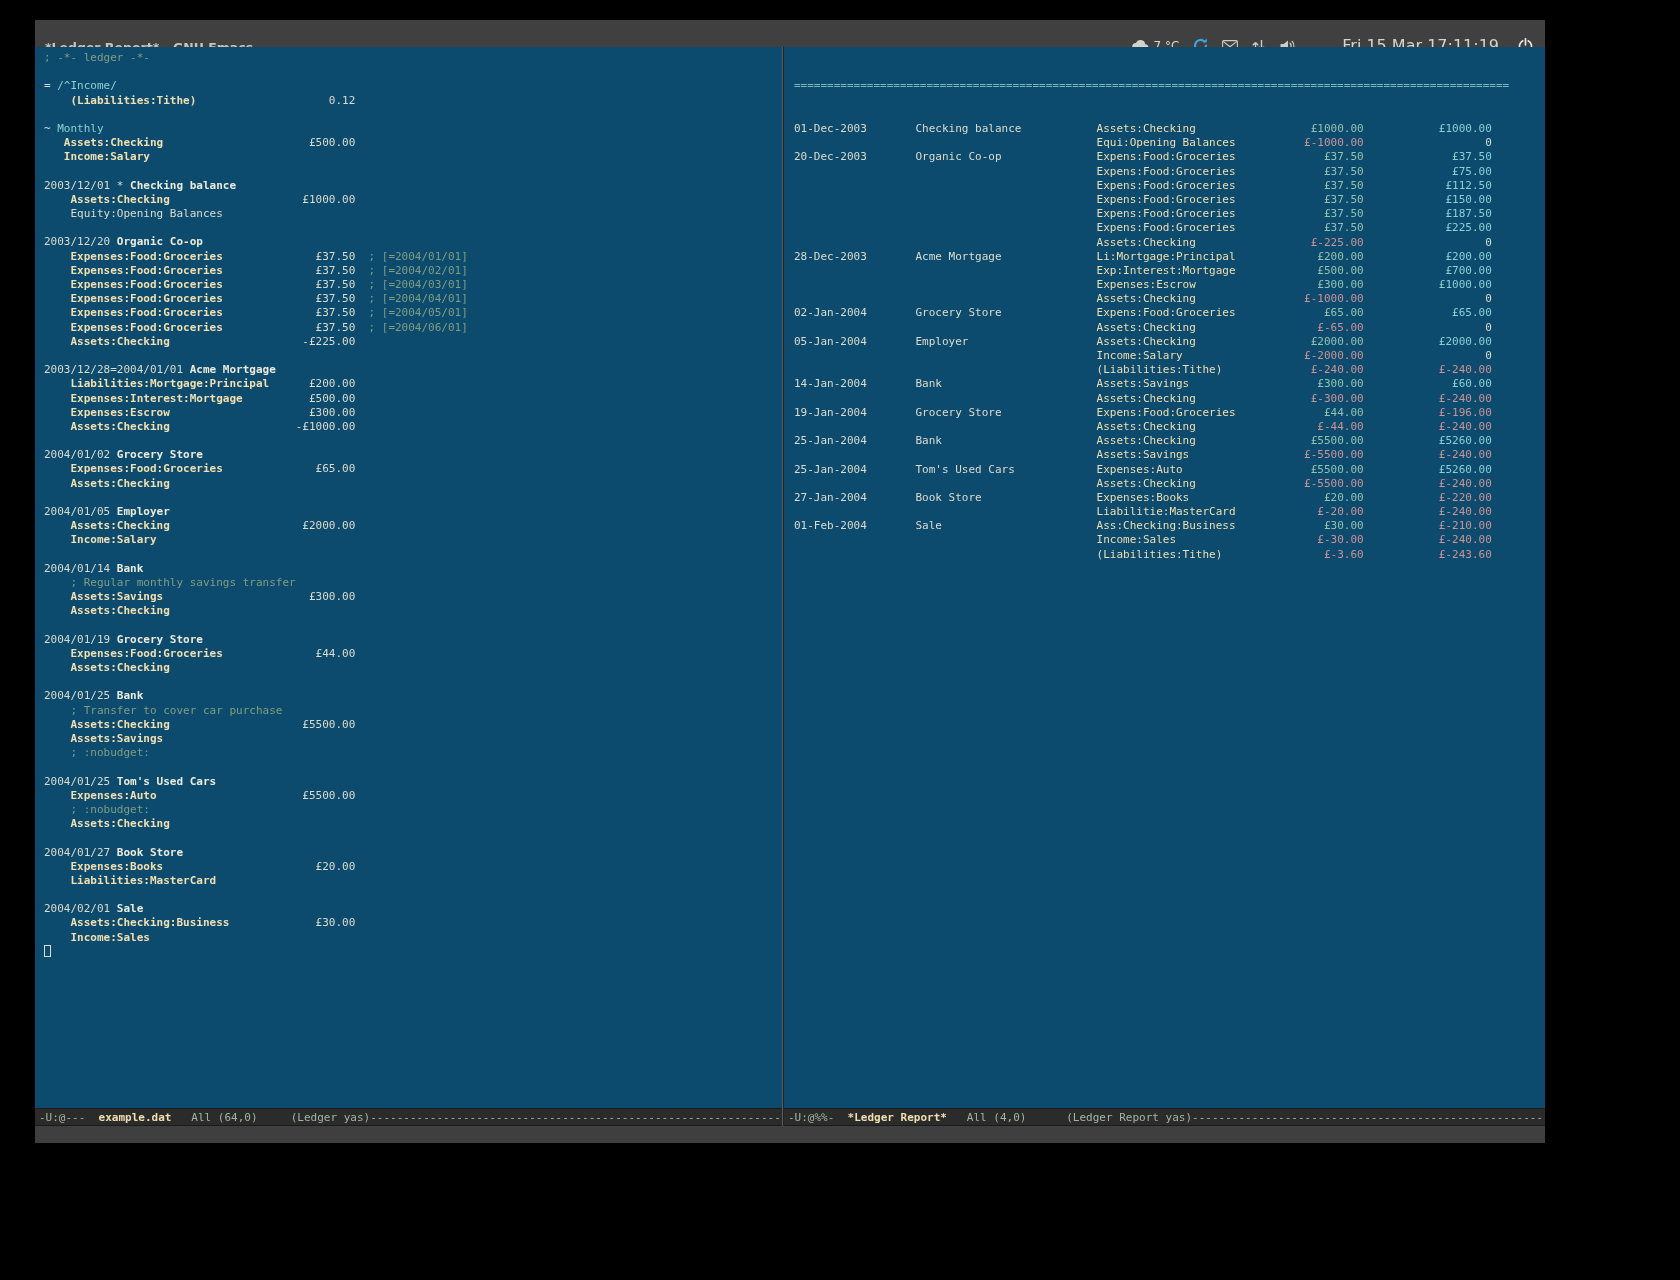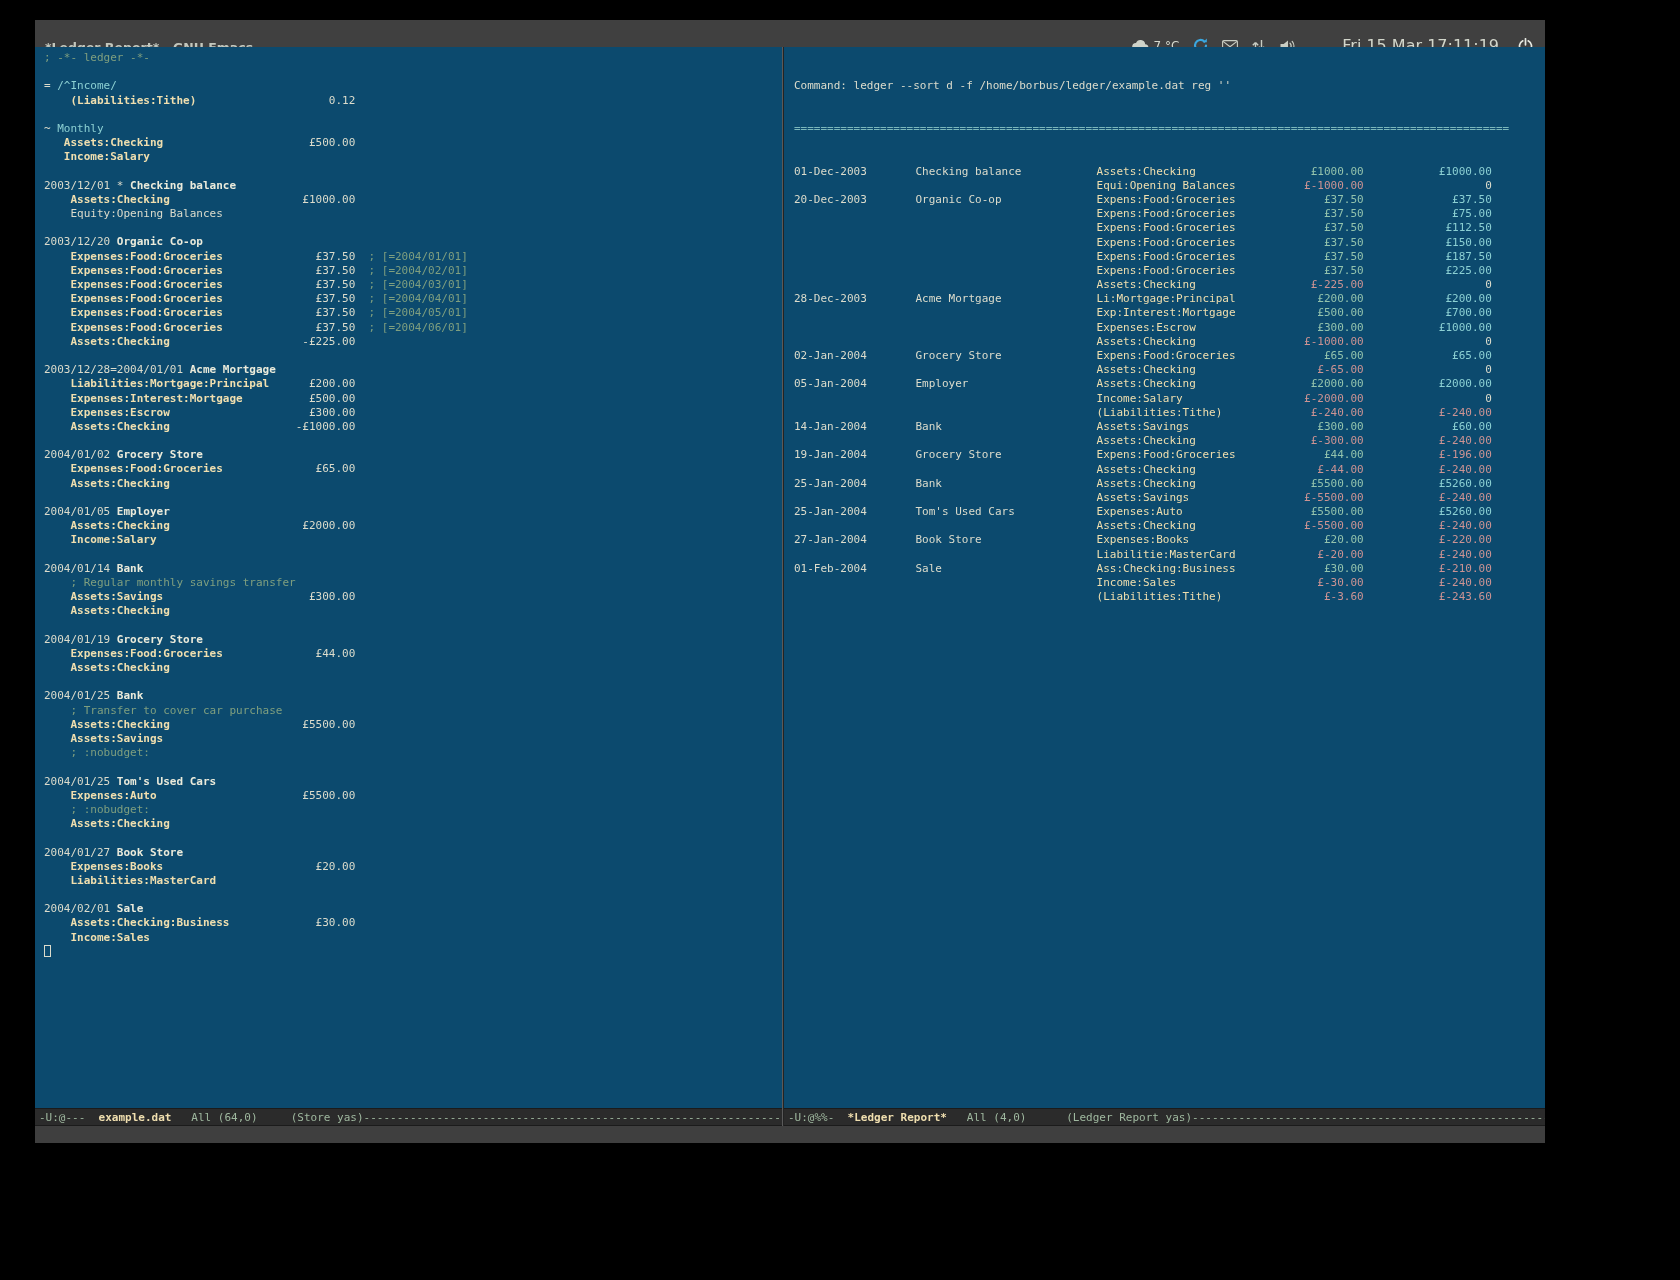--- a/index.html
+++ b/index.html
@@ -111,28 +111,27 @@
           </svg>
       </span>
     </div>
   </div>
 
   <div class="emacs">
     <div class="panes">
 
       <div class="pane left">
         <div class="buffer"><div class="line"><span class="sg-c">; -*- ledger -*-</span></div><div class="line"></div><div class="line"><span class="sg-p">= </span><span class="sg-k">/^Income/</span></div><div class="line"><span class="sg-a">    (Liabilities:Tithe)</span><span class="sg-m">                    0.12</span></div><div class="line"></div><div class="line"><span class="sg-p">~ </span><span class="sg-k">Monthly</span></div><div class="line"><span class="sg-a">   Assets:Checking</span><span class="sg-m">                      £500.00</span></div><div class="line"><span class="sg-a">   Income:Salary</span></div><div class="line"></div><div class="line"><span class="sg-p">2003/12/01 * </span><span class="sg-b">Checking balance</span></div><div class="line"><span class="sg-a">    Assets:Checking</span><span class="sg-m">                    £1000.00</span></div><div class="line"><span class="sg-p">    Equity:Opening Balances</span></div><div class="line"></div><div class="line"><span class="sg-p">2003/12/20 </span><span class="sg-b">Organic Co-op</span></div><div class="line"><span class="sg-a">    Expenses:Food:Groceries</span><span class="sg-m">              £37.50</span><span class="sg-c">  ; [=2004/01/01]</span></div><div class="line"><span class="sg-a">    Expenses:Food:Groceries</span><span class="sg-m">              £37.50</span><span class="sg-c">  ; [=2004/02/01]</span></div><div class="line"><span class="sg-a">    Expenses:Food:Groceries</span><span class="sg-m">              £37.50</span><span class="sg-c">  ; [=2004/03/01]</span></div><div class="line"><span class="sg-a">    Expenses:Food:Groceries</span><span class="sg-m">              £37.50</span><span class="sg-c">  ; [=2004/04/01]</span></div><div class="line"><span class="sg-a">    Expenses:Food:Groceries</span><span class="sg-m">              £37.50</span><span class="sg-c">  ; [=2004/05/01]</span></div><div class="line"><span class="sg-a">    Expenses:Food:Groceries</span><span class="sg-m">              £37.50</span><span class="sg-c">  ; [=2004/06/01]</span></div><div class="line"><span class="sg-a">    Assets:Checking</span><span class="sg-m">                    -£225.00</span></div><div class="line"></div><div class="line"><span class="sg-p">2003/12/28=2004/01/01 </span><span class="sg-b">Acme Mortgage</span></div><div class="line"><span class="sg-a">    Liabilities:Mortgage:Principal</span><span class="sg-m">      £200.00</span></div><div class="line"><span class="sg-a">    Expenses:Interest:Mortgage</span><span class="sg-m">          £500.00</span></div><div class="line"><span class="sg-a">    Expenses:Escrow</span><span class="sg-m">                     £300.00</span></div><div class="line"><span class="sg-a">    Assets:Checking</span><span class="sg-m">                   -£1000.00</span></div><div class="line"></div><div class="line"><span class="sg-p">2004/01/02 </span><span class="sg-b">Grocery Store</span></div><div class="line"><span class="sg-a">    Expenses:Food:Groceries</span><span class="sg-m">              £65.00</span></div><div class="line"><span class="sg-a">    Assets:Checking</span></div><div class="line"></div><div class="line"><span class="sg-p">2004/01/05 </span><span class="sg-b">Employer</span></div><div class="line"><span class="sg-a">    Assets:Checking</span><span class="sg-m">                    £2000.00</span></div><div class="line"><span class="sg-a">    Income:Salary</span></div><div class="line"></div><div class="line"><span class="sg-p">2004/01/14 </span><span class="sg-b">Bank</span></div><div class="line"><span class="sg-c">    ; Regular monthly savings transfer</span></div><div class="line"><span class="sg-a">    Assets:Savings</span><span class="sg-m">                      £300.00</span></div><div class="line"><span class="sg-a">    Assets:Checking</span></div><div class="line"></div><div class="line"><span class="sg-p">2004/01/19 </span><span class="sg-b">Grocery Store</span></div><div class="line"><span class="sg-a">    Expenses:Food:Groceries</span><span class="sg-m">              £44.00</span></div><div class="line"><span class="sg-a">    Assets:Checking</span></div><div class="line"></div><div class="line"><span class="sg-p">2004/01/25 </span><span class="sg-b">Bank</span></div><div class="line"><span class="sg-c">    ; Transfer to cover car purchase</span></div><div class="line"><span class="sg-a">    Assets:Checking</span><span class="sg-m">                    £5500.00</span></div><div class="line"><span class="sg-a">    Assets:Savings</span></div><div class="line"><span class="sg-c">    ; :nobudget:</span></div><div class="line"></div><div class="line"><span class="sg-p">2004/01/25 </span><span class="sg-b">Tom's Used Cars</span></div><div class="line"><span class="sg-a">    Expenses:Auto</span><span class="sg-m">                      £5500.00</span></div><div class="line"><span class="sg-c">    ; :nobudget:</span></div><div class="line"><span class="sg-a">    Assets:Checking</span></div><div class="line"></div><div class="line"><span class="sg-p">2004/01/27 </span><span class="sg-b">Book Store</span></div><div class="line"><span class="sg-a">    Expenses:Books</span><span class="sg-m">                       £20.00</span></div><div class="line"><span class="sg-a">    Liabilities:MasterCard</span></div><div class="line"></div><div class="line"><span class="sg-p">2004/02/01 </span><span class="sg-b">Sale</span></div><div class="line"><span class="sg-a">    Assets:Checking:Business</span><span class="sg-m">             £30.00</span></div><div class="line"><span class="sg-a">    Income:Sales</span></div><div class="line"><span class="cursor"></span></div></div>
-        <div class="modeline"><span class="ml-n">-U:@---  </span><span class="ml-B">example.dat</span><span class="ml-n">   </span><span class="ml-n">All (64,0)</span><span class="ml-n">     </span><span class="ml-n">(Store yas)</span><span class="ml-n">------------------------------------------------------------------------------------------------------------------------</span></div>
+        <div class="modeline"><span class="ml-n">-U:@---  </span><span class="ml-B">example.dat</span><span class="ml-n">   </span><span class="ml-n">All (64,0)</span><span class="ml-n">     </span><span class="ml-n">(Ledger yas)</span><span class="ml-n">------------------------------------------------------------------------------------------------------------------------</span></div>
       </div>
 
       <div class="divider"></div>
 
       <div class="pane right">
         <div class="buffer">
-          <div class="rline">Command: ledger --sort d -f /home/borbus/ledger/example.dat reg ''</div>
           <div class="rline sep">============================================================================================================</div>
           <div><div class="rrow"><span class="rdate">01-Dec-2003</span><span class="rpayee">Checking balance</span><span class="racct">Assets:Checking</span><span class="ramt pos">£1000.00</span><span class="rtot pos">£1000.00</span></div><div class="rrow"><span class="rdate"></span><span class="rpayee"></span><span class="racct">Equi:Opening Balances</span><span class="ramt neg">£-1000.00</span><span class="rtot zero">0</span></div><div class="rrow"><span class="rdate">20-Dec-2003</span><span class="rpayee">Organic Co-op</span><span class="racct">Expens:Food:Groceries</span><span class="ramt pos">£37.50</span><span class="rtot pos">£37.50</span></div><div class="rrow"><span class="rdate"></span><span class="rpayee"></span><span class="racct">Expens:Food:Groceries</span><span class="ramt pos">£37.50</span><span class="rtot pos">£75.00</span></div><div class="rrow"><span class="rdate"></span><span class="rpayee"></span><span class="racct">Expens:Food:Groceries</span><span class="ramt pos">£37.50</span><span class="rtot pos">£112.50</span></div><div class="rrow"><span class="rdate"></span><span class="rpayee"></span><span class="racct">Expens:Food:Groceries</span><span class="ramt pos">£37.50</span><span class="rtot pos">£150.00</span></div><div class="rrow"><span class="rdate"></span><span class="rpayee"></span><span class="racct">Expens:Food:Groceries</span><span class="ramt pos">£37.50</span><span class="rtot pos">£187.50</span></div><div class="rrow"><span class="rdate"></span><span class="rpayee"></span><span class="racct">Expens:Food:Groceries</span><span class="ramt pos">£37.50</span><span class="rtot pos">£225.00</span></div><div class="rrow"><span class="rdate"></span><span class="rpayee"></span><span class="racct">Assets:Checking</span><span class="ramt neg">£-225.00</span><span class="rtot zero">0</span></div><div class="rrow"><span class="rdate">28-Dec-2003</span><span class="rpayee">Acme Mortgage</span><span class="racct">Li:Mortgage:Principal</span><span class="ramt pos">£200.00</span><span class="rtot pos">£200.00</span></div><div class="rrow"><span class="rdate"></span><span class="rpayee"></span><span class="racct">Exp:Interest:Mortgage</span><span class="ramt pos">£500.00</span><span class="rtot pos">£700.00</span></div><div class="rrow"><span class="rdate"></span><span class="rpayee"></span><span class="racct">Expenses:Escrow</span><span class="ramt pos">£300.00</span><span class="rtot pos">£1000.00</span></div><div class="rrow"><span class="rdate"></span><span class="rpayee"></span><span class="racct">Assets:Checking</span><span class="ramt neg">£-1000.00</span><span class="rtot zero">0</span></div><div class="rrow"><span class="rdate">02-Jan-2004</span><span class="rpayee">Grocery Store</span><span class="racct">Expens:Food:Groceries</span><span class="ramt pos">£65.00</span><span class="rtot pos">£65.00</span></div><div class="rrow"><span class="rdate"></span><span class="rpayee"></span><span class="racct">Assets:Checking</span><span class="ramt neg">£-65.00</span><span class="rtot zero">0</span></div><div class="rrow"><span class="rdate">05-Jan-2004</span><span class="rpayee">Employer</span><span class="racct">Assets:Checking</span><span class="ramt pos">£2000.00</span><span class="rtot pos">£2000.00</span></div><div class="rrow"><span class="rdate"></span><span class="rpayee"></span><span class="racct">Income:Salary</span><span class="ramt neg">£-2000.00</span><span class="rtot zero">0</span></div><div class="rrow"><span class="rdate"></span><span class="rpayee"></span><span class="racct">(Liabilities:Tithe)</span><span class="ramt neg">£-240.00</span><span class="rtot neg">£-240.00</span></div><div class="rrow"><span class="rdate">14-Jan-2004</span><span class="rpayee">Bank</span><span class="racct">Assets:Savings</span><span class="ramt pos">£300.00</span><span class="rtot pos">£60.00</span></div><div class="rrow"><span class="rdate"></span><span class="rpayee"></span><span class="racct">Assets:Checking</span><span class="ramt neg">£-300.00</span><span class="rtot neg">£-240.00</span></div><div class="rrow"><span class="rdate">19-Jan-2004</span><span class="rpayee">Grocery Store</span><span class="racct">Expens:Food:Groceries</span><span class="ramt pos">£44.00</span><span class="rtot neg">£-196.00</span></div><div class="rrow"><span class="rdate"></span><span class="rpayee"></span><span class="racct">Assets:Checking</span><span class="ramt neg">£-44.00</span><span class="rtot neg">£-240.00</span></div><div class="rrow"><span class="rdate">25-Jan-2004</span><span class="rpayee">Bank</span><span class="racct">Assets:Checking</span><span class="ramt pos">£5500.00</span><span class="rtot pos">£5260.00</span></div><div class="rrow"><span class="rdate"></span><span class="rpayee"></span><span class="racct">Assets:Savings</span><span class="ramt neg">£-5500.00</span><span class="rtot neg">£-240.00</span></div><div class="rrow"><span class="rdate">25-Jan-2004</span><span class="rpayee">Tom's Used Cars</span><span class="racct">Expenses:Auto</span><span class="ramt pos">£5500.00</span><span class="rtot pos">£5260.00</span></div><div class="rrow"><span class="rdate"></span><span class="rpayee"></span><span class="racct">Assets:Checking</span><span class="ramt neg">£-5500.00</span><span class="rtot neg">£-240.00</span></div><div class="rrow"><span class="rdate">27-Jan-2004</span><span class="rpayee">Book Store</span><span class="racct">Expenses:Books</span><span class="ramt pos">£20.00</span><span class="rtot neg">£-220.00</span></div><div class="rrow"><span class="rdate"></span><span class="rpayee"></span><span class="racct">Liabilitie:MasterCard</span><span class="ramt neg">£-20.00</span><span class="rtot neg">£-240.00</span></div><div class="rrow"><span class="rdate">01-Feb-2004</span><span class="rpayee">Sale</span><span class="racct">Ass:Checking:Business</span><span class="ramt pos">£30.00</span><span class="rtot neg">£-210.00</span></div><div class="rrow"><span class="rdate"></span><span class="rpayee"></span><span class="racct">Income:Sales</span><span class="ramt neg">£-30.00</span><span class="rtot neg">£-240.00</span></div><div class="rrow"><span class="rdate"></span><span class="rpayee"></span><span class="racct">(Liabilities:Tithe)</span><span class="ramt neg">£-3.60</span><span class="rtot neg">£-243.60</span></div></div>
         </div>
         <div class="modeline"><span class="ml-n">-U:@%%-  </span><span class="ml-B">*Ledger Report*</span><span class="ml-n">   </span><span class="ml-n">All (4,0)</span><span class="ml-n">      </span><span class="ml-n">(Ledger Report yas)</span><span class="ml-n">------------------------------------------------------------------------------------------------------------------------</span></div>
       </div>
 
     </div>
     <div class="minibuffer"></div>
   </div>
 

